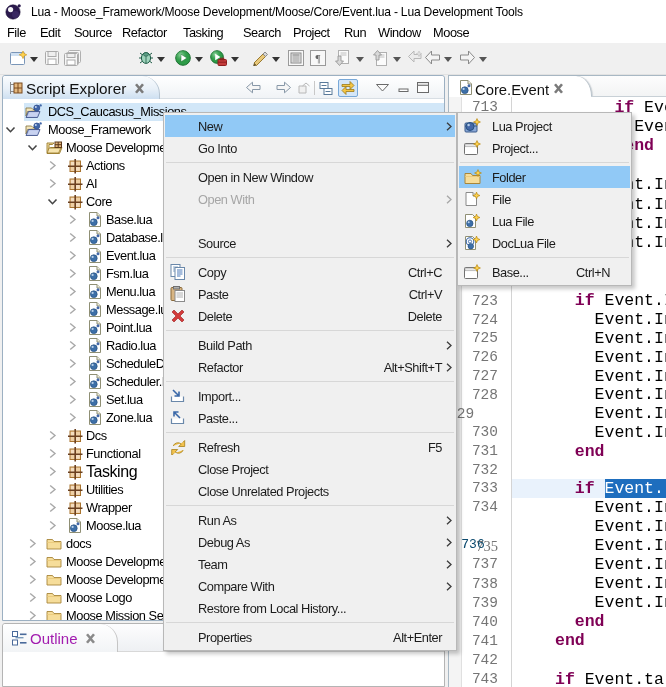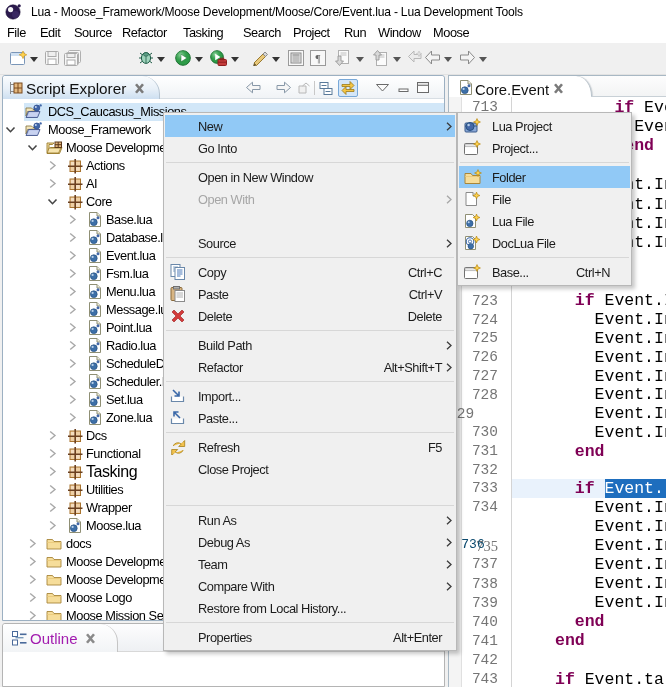--- a/index.html
+++ b/index.html
@@ -643,20 +643,21 @@
 </svg>
 <div class="txt" style="left:198px;top:409.5px;font-size:12.8px;color:#1c1c1c">Paste...</div>
 <div class="abs" style="left:166px;top:432px;width:288px;height:1px;background:#d7d7d7"></div>
 <svg style="left:170px;top:439px" width="16" height="16" viewBox="0 0 16 16">
 <path d="M3 6 a5 5 0 0 1 8 -2 l-2.5 2.5 h6 v-6 l-2 2" fill="#f2c24e" stroke="#a8821a" stroke-width="0.8" transform="translate(0.2,1)"></path>
 <path d="M13 10 a5 5 0 0 1 -8 2 l2.5 -2.5 h-6 v6 l2 -2" fill="#f2c24e" stroke="#a8821a" stroke-width="0.8" transform="translate(0.2,1)"></path>
 </svg>
 <div class="txt" style="left:198px;top:438.5px;font-size:12.8px;color:#1c1c1c">Refresh</div>
 <div class="txt" style="left:163px;top:438.5px;width:279px;text-align:right;font-size:12.8px;color:#1c1c1c">F5</div>
 <div class="txt" style="left:198px;top:460.5px;font-size:12.8px;color:#1c1c1c">Close Project</div>
+<div class="txt" style="left:198px;top:482.5px;font-size:12.8px;color:#1c1c1c">Close Unrelated Projects</div>
 <div class="abs" style="left:166px;top:505px;width:288px;height:1px;background:#d7d7d7"></div>
 <div class="txt" style="left:198px;top:511.5px;font-size:12.8px;color:#1c1c1c">Run As</div>
 <svg style="left:446px;top:515.5px" width="6" height="9" viewBox="0 0 6 9">
       <path d="M1 0.8 L5 4.5 L1 8.2" fill="none" stroke="#3a3a3a" stroke-width="1.3"></path>
     </svg>
 <div class="txt" style="left:198px;top:533.5px;font-size:12.8px;color:#1c1c1c">Debug As</div>
 <svg style="left:446px;top:537.5px" width="6" height="9" viewBox="0 0 6 9">
       <path d="M1 0.8 L5 4.5 L1 8.2" fill="none" stroke="#3a3a3a" stroke-width="1.3"></path>
     </svg>
 <div class="txt" style="left:198px;top:555.5px;font-size:12.8px;color:#1c1c1c">Team</div>

